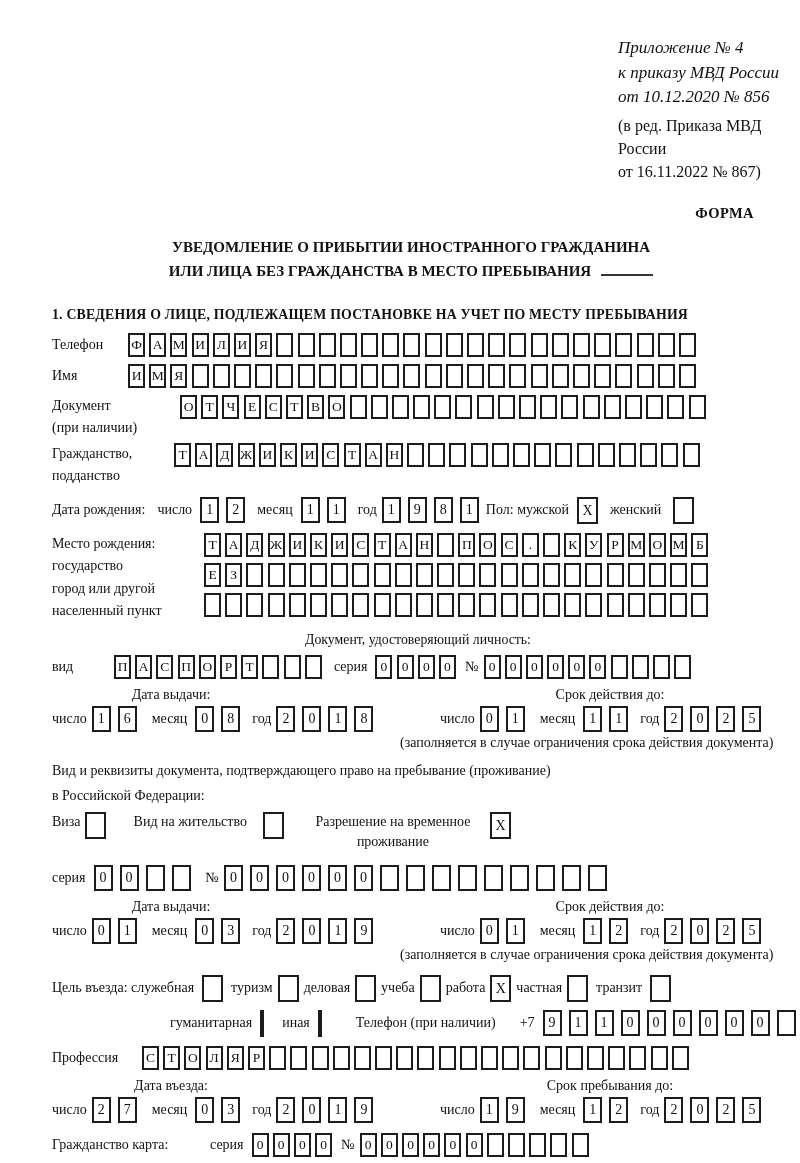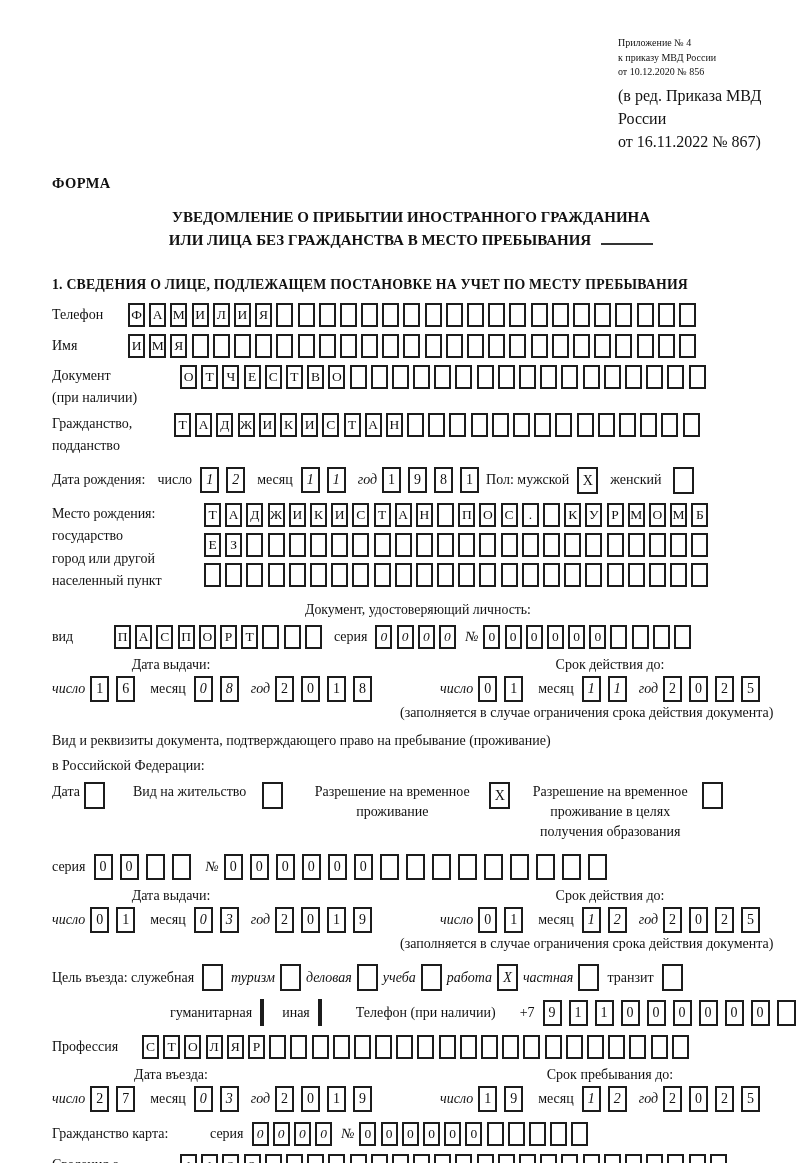--- a/index.html
+++ b/index.html
@@ -5,43 +5,43 @@
   * { box-sizing: border-box; margin: 0; padding: 0; }
   html,body { background:#fff; }
   body {
     width: 800px; height: 1163px; overflow: hidden;
     color: #111;
     font-family: "Liberation Serif", "DejaVu Serif", serif;
     font-size: 14px;
     padding: 36px 16px 0 52px;
     position: relative;
   }
-  .appendix { margin-left: 566px; font-size: 10px; line-height: 1.45; }
+  .appendix { margin-left: 566px; font-size: 17px; line-height: 1.45; font-style: italic; }
   .edition  { margin-left: 566px; font-size: 16px; line-height: 1.45; margin-top: 4px; }
-  .forma { padding-right: 30px; font-weight: bold; font-size: 14.5px; margin-top: 22px; letter-spacing: .4px; }
+  .forma { text-align: right; padding-right: 30px; font-weight: bold; font-size: 14.5px; margin-top: 22px; letter-spacing: .4px; }
   .title { text-align: center; font-weight: bold; font-size: 15px; line-height: 1.55; margin-top: 14px; margin-left: -14px; }
   .blankline { display:inline-block; width: 52px; height: 13px; border-bottom: 2.5px solid #333; margin-left: 10px; }
   .sect { font-weight: bold; font-size: 13.8px; margin-top: 24px; letter-spacing: .2px; }
 
   .row { display: flex; align-items: center; margin-top: 7px; }
   .row.top { align-items: flex-start; }
   .lbl { flex: none; line-height: 22px; }
   .cells { white-space: nowrap; }
   .cell {
     display: inline-block; width: 17px; height: 24px;
     border: 2px solid #1c1c1c; margin-right: 4.2px;
     text-align: center; font-size: 13.5px; line-height: 20px; vertical-align: middle;
   }
   .dcells .cell { width: 19px; height: 26px; margin-right: 7px; font-size: 14px; line-height: 22px; }
   .cbox {
     display: inline-block; width: 21px; height: 27px;
     border: 2px solid #1c1c1c; text-align: center;
     font-size: 14px; line-height: 23px; vertical-align: middle;
   }
-  .gap8 { margin-right: 8px; } .gap12 { margin-right: 12px; } .gap5 { margin-right: 5px; font-style: italic; }
+  .gap8 { margin-right: 8px; } .gap12 { margin-right: 12px; } .gap5 { margin-right: 5px; }
   .mt10 { margin-top: 10px; }
 
   .center-bold { text-align: center; font-weight: normal; margin-top: 9px; font-size: 13.8px; }
   .dates-pair { display: flex; margin-top: 8px; }
   .dates-col { }
   .dates-col.left { width: 388px; }
   .dates-col.right { width: 340px; }
   .dates-heading { text-align: center; margin-bottom: 3px; }
   .dates-line { display: flex; align-items: center; }
   .dates-note { font-size: 14px; margin-top: 3px; white-space: nowrap; margin-left: -40px; }
@@ -161,34 +161,30 @@
     </div>
     <div class="dates-note">(заполняется в случае ограничения срока действия документа)</div>
   </div>
 </div>
 
 <div class="plain" style="margin-top:12px">Вид и реквизиты документа, подтверждающего право на пребывание (проживание)</div>
 <div class="plain">в Российской Федерации:</div>
 
 <div class="permits">
   <div class="permit">
-    <span class="txt" style="margin-right:4px">Дата</span>
+    <span class="txt" style="margin-right:4px">Виза</span>
     <span class="cbox"></span>
   </div>
   <div class="permit" style="margin-left:28px">
     <span class="txt" style="margin-right:16px">Вид на жительство</span>
     <span class="cbox"></span>
   </div>
   <div class="permit" style="margin-left:20px">
     <span class="txt c" style="width:178px; margin-right:8px">Разрешение на временное проживание</span>
     <span class="cbox">X</span>
-  </div>
-  <div class="permit" style="margin-left:16px">
-    <span class="txt c" style="width:168px; margin-right:8px">Разрешение на временное проживание в целях получения образования</span>
-    <span class="cbox"></span>
   </div>
 </div>
 
 <div class="row" style="margin-top:12px">
   <span class="lbl gap8">серия</span>
   <span class="cells dcells gap8"><span class="cell">0</span><span class="cell">0</span><span class="cell"></span><span class="cell"></span></span>
   <span class="lbl gap5">№</span>
   <span class="cells dcells"><span class="cell">0</span><span class="cell">0</span><span class="cell">0</span><span class="cell">0</span><span class="cell">0</span><span class="cell">0</span><span class="cell"></span><span class="cell"></span><span class="cell"></span><span class="cell"></span><span class="cell"></span><span class="cell"></span><span class="cell"></span><span class="cell"></span><span class="cell"></span></span>
 </div>
 

